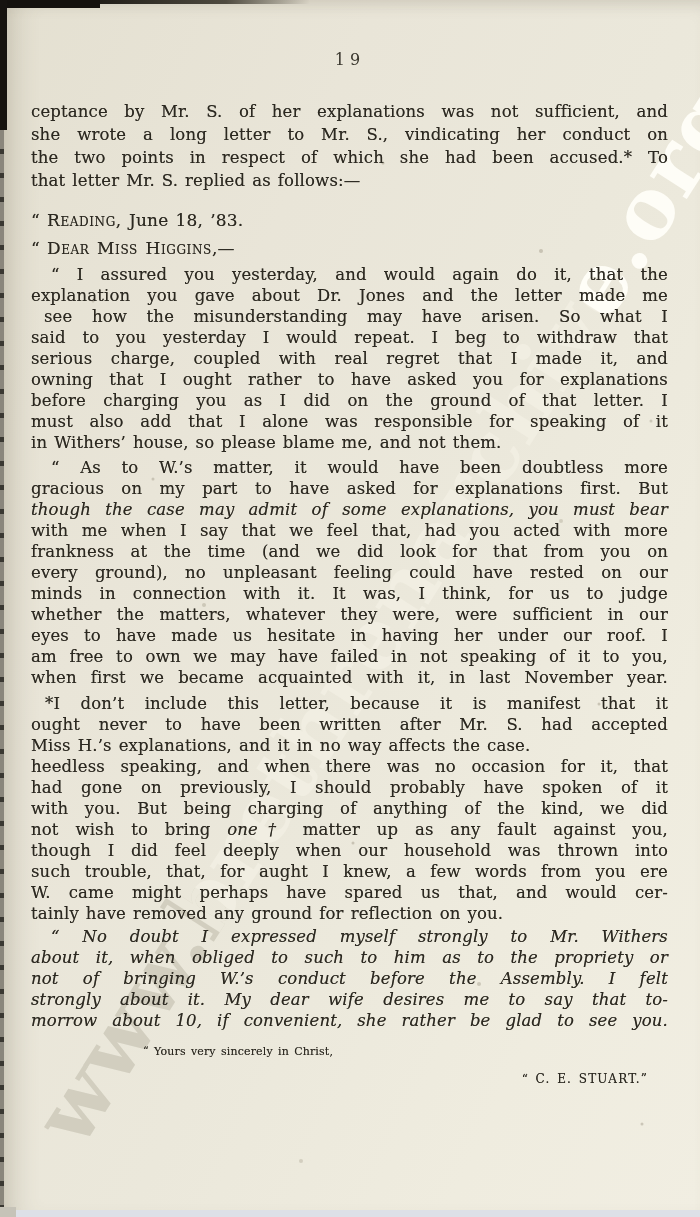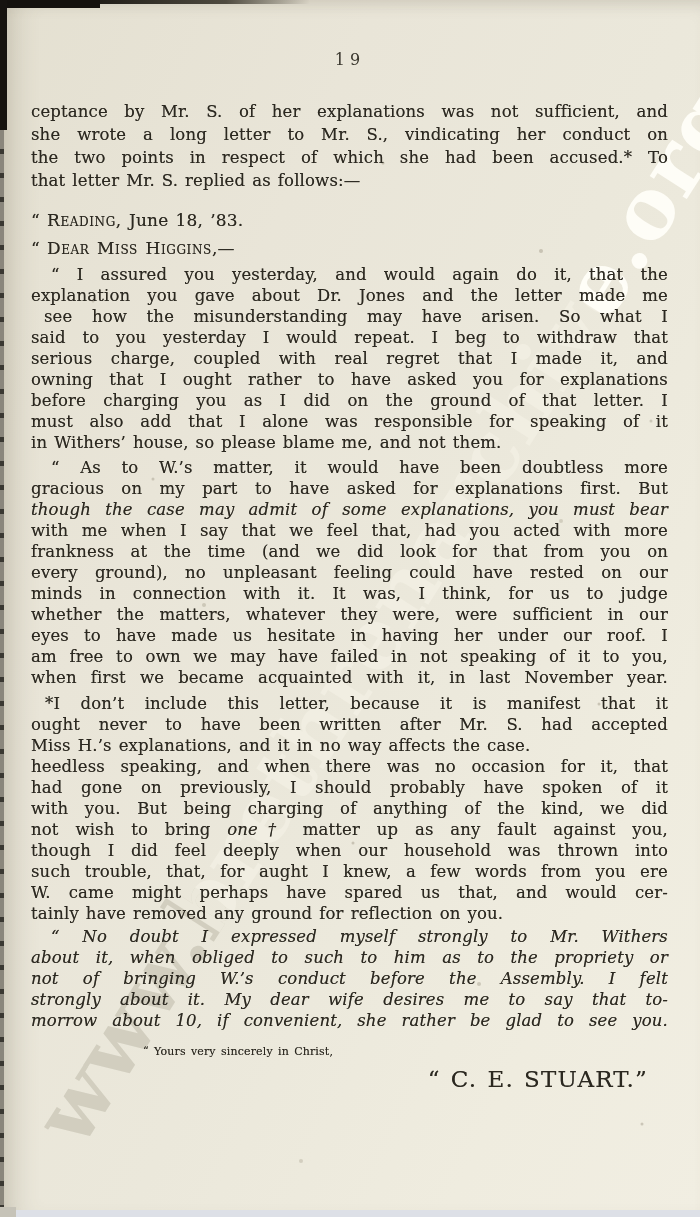--- a/index.html
+++ b/index.html
@@ -129,16 +129,16 @@
         <div class="line lline" style="height: 21px;">tainly have removed any ground for reflection on you.</div>
       </div>
       <div class="para" style="margin-top: 2px; line-height: 21px; font-style: italic;">
         <div class="line jline" style="height: 21px; text-indent: 20px;">“ No doubt I expressed myself strongly to Mr. Withers</div>
         <div class="line jline" style="height: 21px;">about it, when obliged to such to him as to the propriety or</div>
         <div class="line jline" style="height: 21px;">not of bringing W.’s conduct before the Assembly. I felt</div>
         <div class="line jline" style="height: 21px;">strongly about it. My dear wife desires me to say that to-</div>
         <div class="line jline" style="height: 21px;">morrow about 10, if convenient, she rather be glad to see you.</div>
       </div>
       <div class="sline" style="margin-top: 10px; line-height: 21px; text-align: left; text-indent: 112px; font-size: 11px;"><span>“ Yours very sincerely in Christ,</span></div>
-      <div class="sline" style="margin-top: 6px; line-height: 22px; text-align: right; padding-right: 20px; font-size: 23px; letter-spacing: 1.2px;"><span>“ C. E. STUART.”</span></div>
+      <div class="sline" style="margin-top: 6px; line-height: 22px; text-align: right; padding-right: 20px; font-size: 12px; letter-spacing: 1.2px;"><span>“ C. E. STUART.”</span></div>
     </div>
 
 </div>
 
 </body></html>

